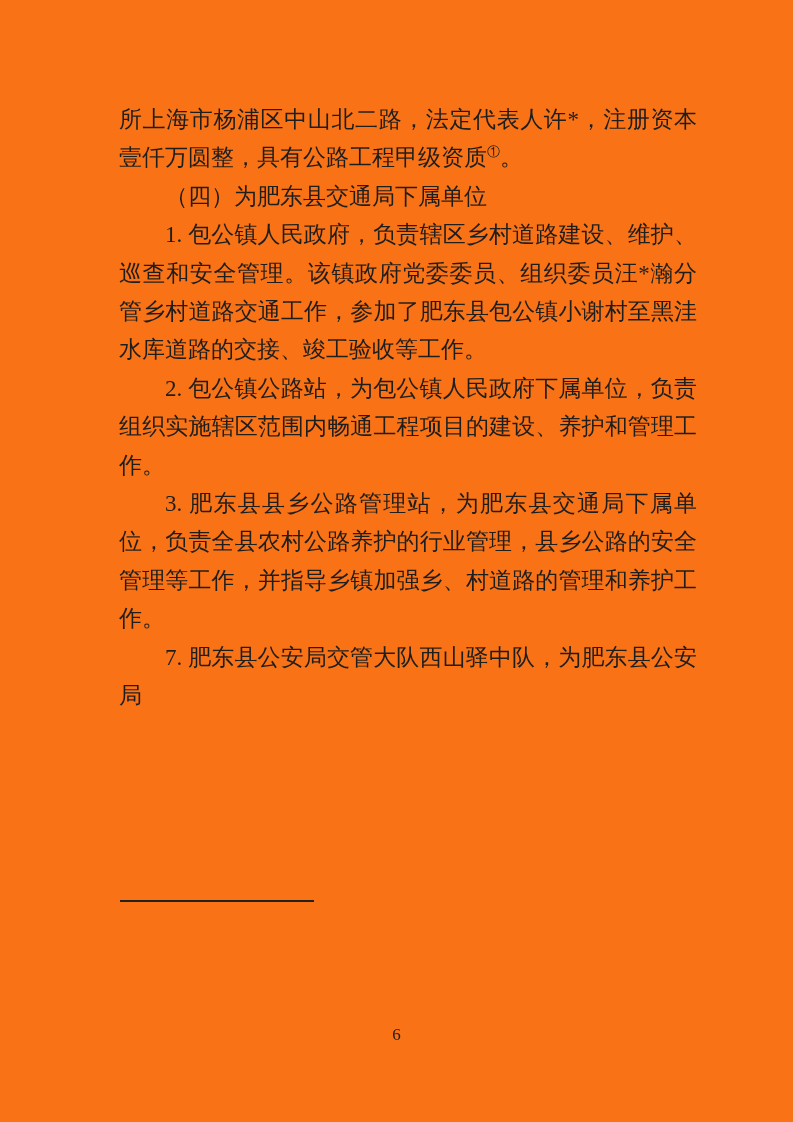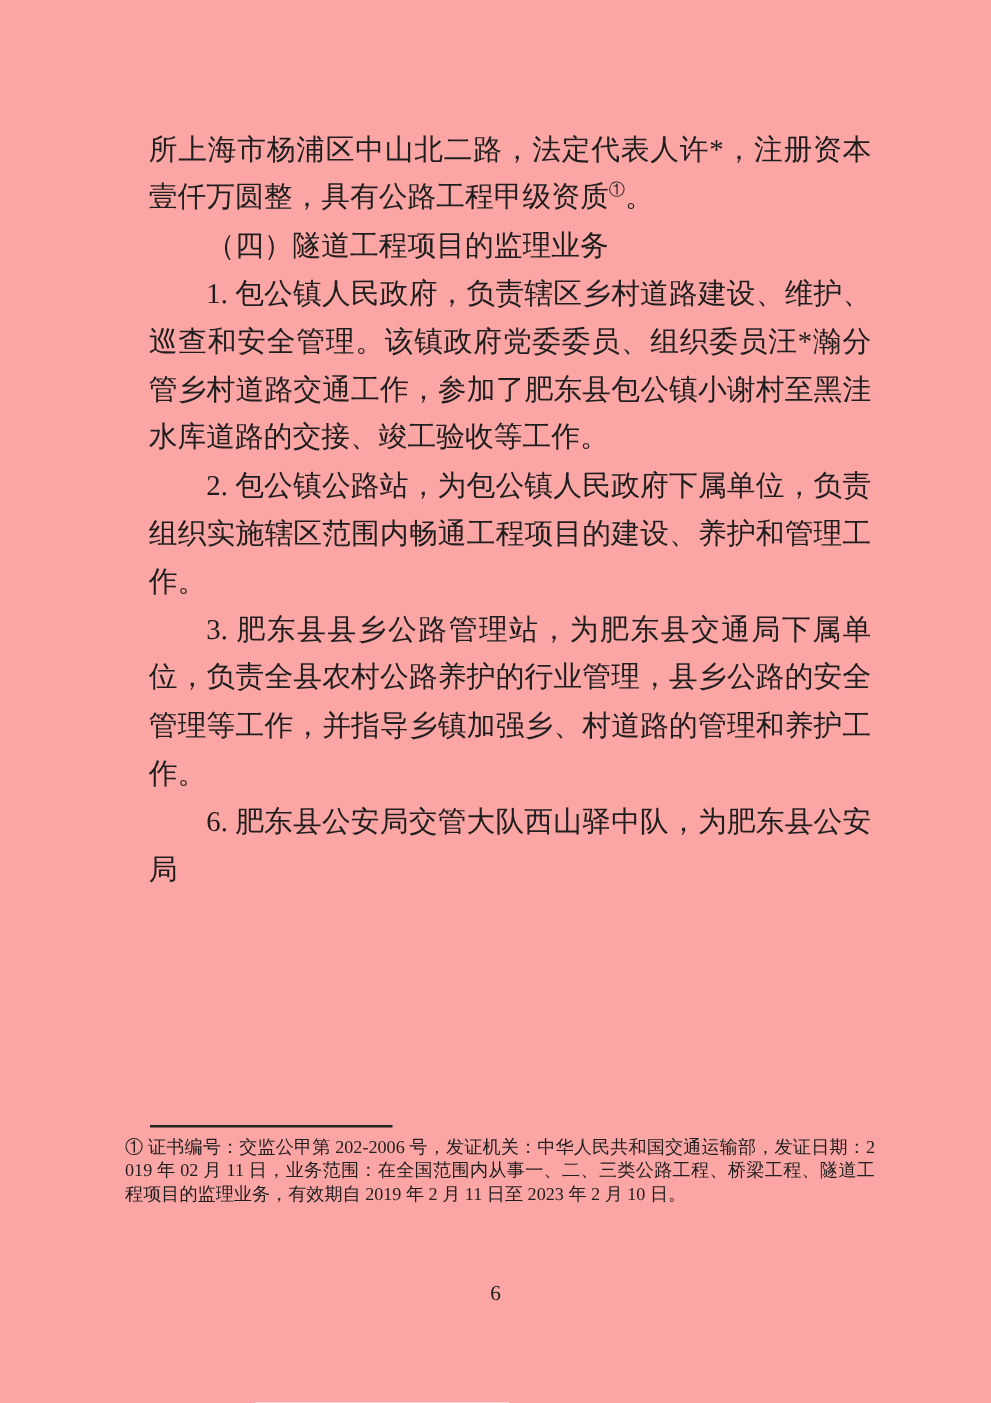--- a/index.html
+++ b/index.html
@@ -4,21 +4,21 @@
 <style>
   html, body {
     margin: 0;
     padding: 0;
     background: #ffffff;
   }
   .page {
     position: relative;
     width: 793px;
     height: 1122px;
-    background: #fca5a5;
+    background: #f97316;
     overflow: hidden;
     font-family: "Liberation Serif", "DejaVu Serif", serif;
     color: #1e1e1e;
   }
   .content {
     position: absolute;
     left: 119px;
     top: 101px;
     width: 578px;
   }
@@ -65,28 +65,27 @@
     font-size: 17px;
     color: #1e1e1e;
   }
 </style>
 </head>
 <body>
 
 <div class="page">
   <div class="content">
       <p class="para">所上海市杨浦区中山北二路，法定代表人许*，注册资本壹仟万圆整，具有公路工程甲级资质<sup class="fnref">①</sup>。</p>
-      <p class="para indent">（四）隧道工程项目的监理业务</p>
+      <p class="para indent">（四）为肥东县交通局下属单位</p>
       <p class="para indent">1. 包公镇人民政府，负责辖区乡村道路建设、维护、巡查和安全管理。该镇政府党委委员、组织委员汪*瀚分管乡村道路交通工作，参加了肥东县包公镇小谢村至黑洼水库道路的交接、竣工验收等工作。</p>
       <p class="para indent">2. 包公镇公路站，为包公镇人民政府下属单位，负责组织实施辖区范围内畅通工程项目的建设、养护和管理工作。</p>
       <p class="para indent">3. 肥东县县乡公路管理站，为肥东县交通局下属单位，负责全县农村公路养护的行业管理，县乡公路的安全管理等工作，并指导乡镇加强乡、村道路的管理和养护工作。</p>
-      <p class="para indent">6. 肥东县公安局交管大队西山驿中队，为肥东县公安局</p>
+      <p class="para indent">7. 肥东县公安局交管大队西山驿中队，为肥东县公安局</p>
     </div>
 
   <div class="footnotes">
     <div class="fn-rule"></div>
     <div>
-        <p class="footnote">① 证书编号：交监公甲第 202-2006 号，发证机关：中华人民共和国交通运输部，发证日期：2019 年 02 月 11 日，业务范围：在全国范围内从事一、二、三类公路工程、桥梁工程、隧道工程项目的监理业务，有效期自 2019 年 2 月 11 日至 2023 年 2 月 10 日。</p>
       </div>
   </div>
 
   <div class="page-number">6</div>
 </div>
 
 </body></html>

